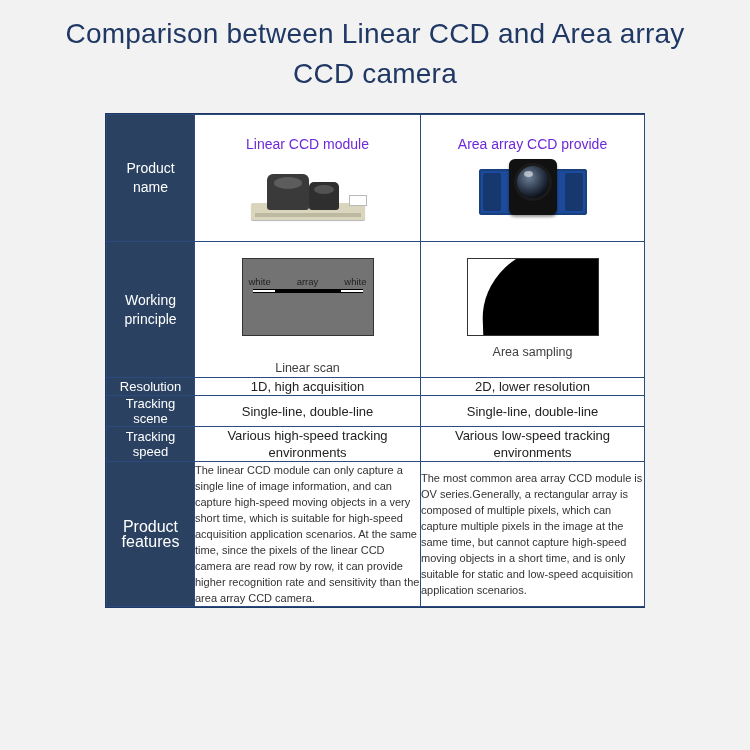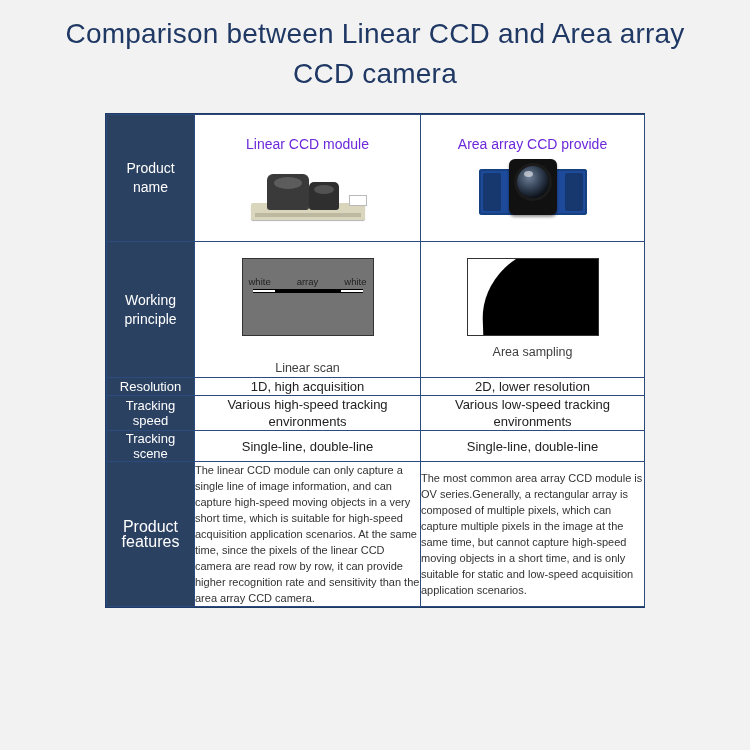--- a/index.html
+++ b/index.html
@@ -384,31 +384,31 @@
         </tr>
 
         <tr>
           <td class="lbl">Resolution</td>
           <td class="cell">1D, high acquisition</td>
           <td class="cell">2D, lower resolution</td>
         </tr>
 
 
         <tr>
+          <td class="lbl">Tracking scene</td>
+          <td class="cell">Single-line, double-line</td>
+          <td class="cell">Single-line, double-line</td>
+        </tr>
+
+        <tr>
           <td class="lbl">Tracking speed</td>
           <td class="cell">Various high-speed tracking environments</td>
           <td class="cell">Various low-speed tracking environments</td>
         </tr>
 
-        <tr>
-          <td class="lbl">Tracking scene</td>
-          <td class="cell">Single-line, double-line</td>
-          <td class="cell">Single-line, double-line</td>
-        </tr>
-
 
         <tr>
           <td class="lbl feat-lbl">Product features</td>
           <td class="cell feat-cell">The linear CCD module can only capture a single line of image information, and can capture high-speed moving objects in a very short time, which is suitable for high-speed acquisition application scenarios. At the same time, since the pixels of the linear CCD camera are read row by row, it can provide higher recognition rate and sensitivity than the area array CCD camera.</td>
           <td class="cell feat-cell">The most common area array CCD module is OV series.Generally, a rectangular array is composed of multiple pixels, which can capture multiple pixels in the image at the same time, but cannot capture high-speed moving objects in a short time, and is only suitable for static and low-speed acquisition application scenarios.</td>
         </tr>
       </tbody>
     </table>
   </div>
 

